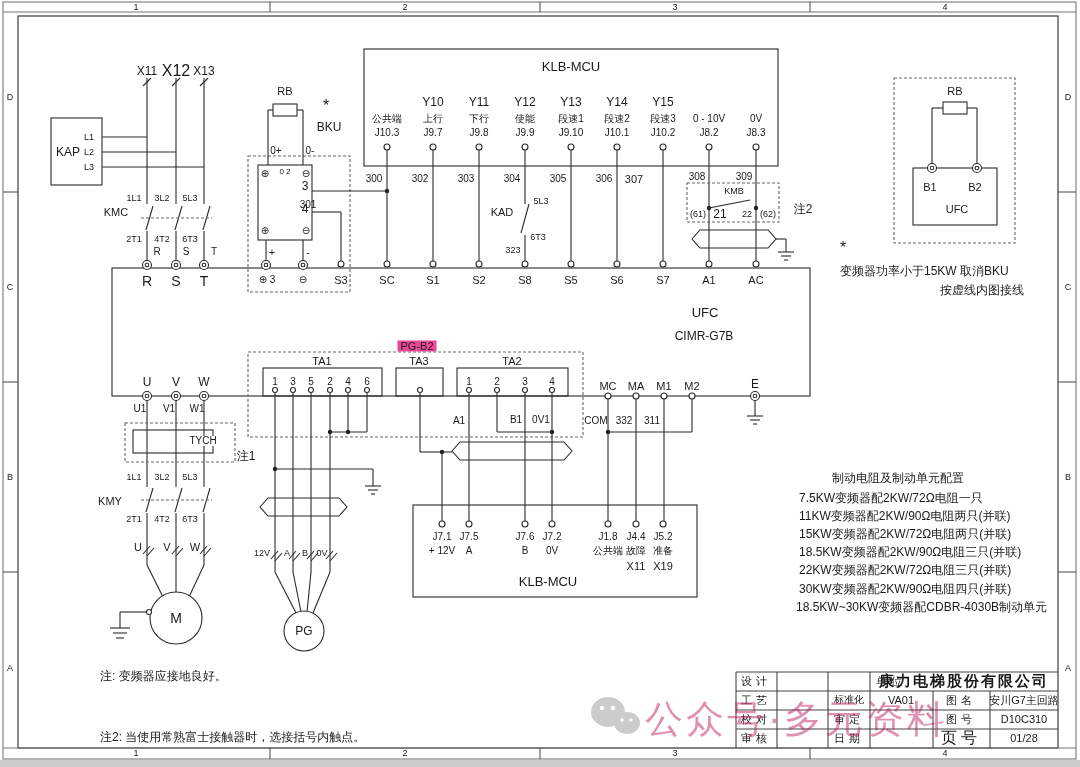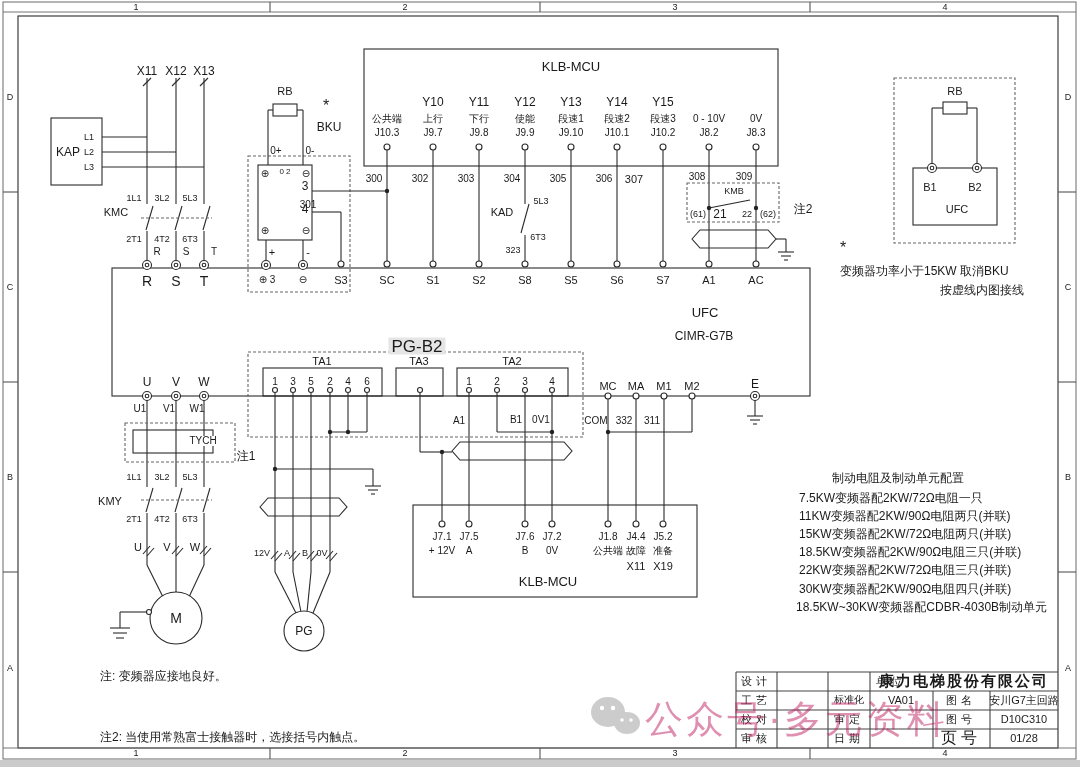--- a/index.html
+++ b/index.html
@@ -330,21 +330,21 @@
 <div class="lb" style="left:1068px;top:97px;font-size:9px">D</div>
 <div class="lb" style="left:1068px;top:287px;font-size:9px">C</div>
 <div class="lb" style="left:1068px;top:477px;font-size:9px">B</div>
 <div class="lb" style="left:1068px;top:668px;font-size:9px">A</div>
 
 <div class="lb" style="left:68px;top:152px;font-size:12px">KAP</div>
 <div class="lb" style="left:89px;top:137px;font-size:9px">L1</div>
 <div class="lb" style="left:89px;top:152px;font-size:9px">L2</div>
 <div class="lb" style="left:89px;top:167px;font-size:9px">L3</div>
 <div class="lb" style="left:147px;top:71px;font-size:12px">X11</div>
-<div class="lb" style="left:176px;top:71px;font-size:12px">X12</div>
+<div class="lb" style="left:176px;top:71px;font-size:16px">X12</div>
 <div class="lb" style="left:204px;top:71px;font-size:12px">X13</div>
 <div class="lb" style="left:116px;top:212px;font-size:11px">KMC</div>
 <div class="lb" style="left:134px;top:198px;font-size:9px">1L1</div>
 <div class="lb" style="left:162px;top:198px;font-size:9px">3L2</div>
 <div class="lb" style="left:190px;top:198px;font-size:9px">5L3</div>
 <div class="lb" style="left:134px;top:239px;font-size:9px">2T1</div>
 <div class="lb" style="left:162px;top:239px;font-size:9px">4T2</div>
 <div class="lb" style="left:190px;top:239px;font-size:9px">6T3</div>
 <div class="lb" style="left:157px;top:252px;font-size:10px">R</div>
 <div class="lb" style="left:186px;top:252px;font-size:10px">S</div>
@@ -435,21 +435,21 @@
 <div class="lb" style="left:204px;top:382px;font-size:12px">W</div>
 <div class="lb" style="left:608px;top:386px;font-size:11px">MC</div>
 <div class="lb" style="left:636px;top:386px;font-size:11px">MA</div>
 <div class="lb" style="left:664px;top:386px;font-size:11px">M1</div>
 <div class="lb" style="left:692px;top:386px;font-size:11px">M2</div>
 <div class="lb" style="left:755px;top:384px;font-size:12px">E</div>
 <div class="lb" style="left:140px;top:409px;font-size:10px">U1</div>
 <div class="lb" style="left:169px;top:409px;font-size:10px">V1</div>
 <div class="lb" style="left:197px;top:409px;font-size:10px">W1</div>
 
-<div class="lb" style="left:417px;top:346px;font-size:17px;background:#e5e5e5;padding:0 3px">PG-B2</div>
+<div class="lb" style="left:417px;top:346px;font-size:11px;background:#ec4899;padding:0 3px">PG-B2</div>
 <div class="lb" style="left:322px;top:361px;font-size:11px">TA1</div>
 <div class="lb" style="left:419px;top:361px;font-size:11px">TA3</div>
 <div class="lb" style="left:512px;top:361px;font-size:11px">TA2</div>
 <div class="lb" style="left:275px;top:382px;font-size:10px">1</div>
 <div class="lb" style="left:293px;top:382px;font-size:10px">3</div>
 <div class="lb" style="left:311px;top:382px;font-size:10px">5</div>
 <div class="lb" style="left:330px;top:382px;font-size:10px">2</div>
 <div class="lb" style="left:348px;top:382px;font-size:10px">4</div>
 <div class="lb" style="left:367px;top:382px;font-size:10px">6</div>
 <div class="lb" style="left:469px;top:382px;font-size:10px">1</div>

